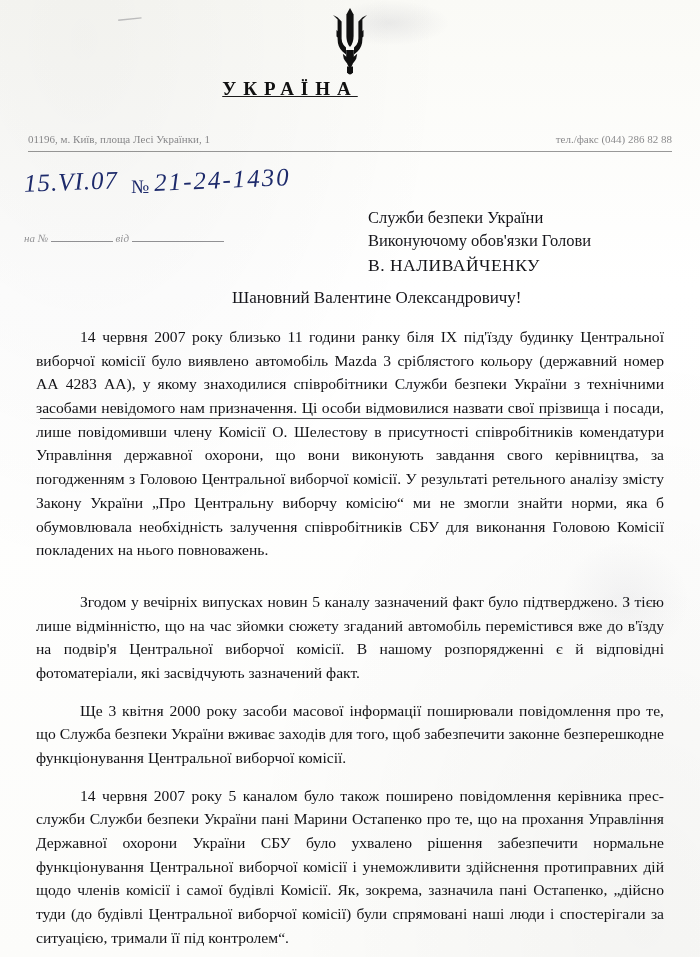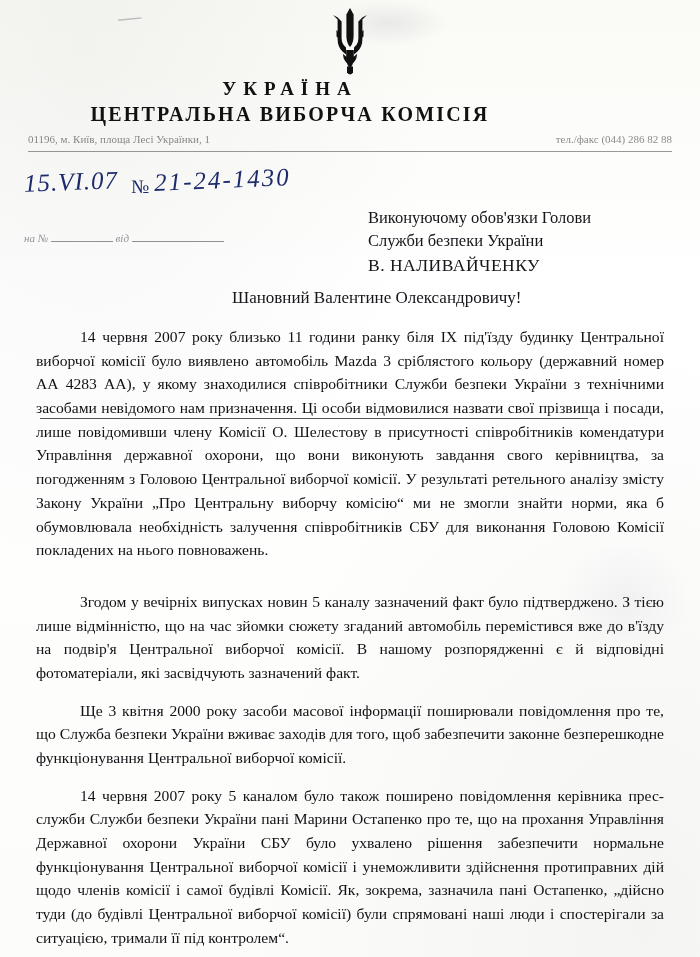--- a/index.html
+++ b/index.html
@@ -59,20 +59,21 @@
     font-style: italic;
   }
 
   
   .letterhead {
     position: absolute;
     top: 78px;
     left: 0;
     width: 580px;
     text-align: center;
+    text-decoration: underline;
   }
   .lh-line1 {
     font-family: "Liberation Serif", serif;
     font-weight: bold;
     font-size: 19px;
     letter-spacing: 7px;
     color: #111;
   }
   .lh-line2 {
     font-family: "Liberation Serif", serif;
@@ -249,43 +250,42 @@
           <path d="M18.8 47.8 L23.2 51.5 L23.2 57.5 Q21 55.2 19.8 52.8 Z"></path>
           <path d="M33.2 47.8 L28.8 51.5 L28.8 57.5 Q31 55.2 32.2 52.8 Z"></path>
           <path d="M23.0 60.5 L29.0 60.5 L29.0 66.5 Q26 70.5 23.0 66.5 Z"></path>
         </g>
       </svg>
     </span>
   </div>
 
   <div class="letterhead">
     <div class="lh-line1">УКРАЇНА</div>
-    <div class="lh-line2">ЦЕНТРАЛЬНА ВИБОРЧА КОМІСІЯ</div>
   </div>
 
   <div class="contact-row">
     <span>01196, м. Київ, площа Лесі Українки, 1</span>
     <span>тел./факс (044) 286 82 88</span>
   </div>
   <div class="rule"></div>
 
   <div class="hw-date hand">15.VI.07</div>
   <div class="hw-no-sym">№</div>
   <div class="hw-number hand">21-24-1430</div>
 
   <div class="form-refs">
     <span>на №</span>
     <span class="u1"></span>
     <span>від</span>
     <span class="u2"></span>
   </div>
 
   <div class="addressee">
+    <div>Служби безпеки України</div>
     <div>Виконуючому обов'язки Голови</div>
-    <div>Служби безпеки України</div>
     <div class="name">В. НАЛИВАЙЧЕНКУ</div>
   </div>
 
   <div class="salutation">Шановний Валентине Олександровичу!</div>
 
   <div class="body-text">
     <p class="p1">14 червня 2007 року близько 11 години ранку біля IX під'їзду будинку Центральної виборчої комісії було виявлено автомобіль Mazda 3 сріблястого кольору (державний номер АА 4283 АА), у якому знаходилися співробітники Служби безпеки України з технічними засобами невідомого нам призначення. Ці особи відмовилися назвати свої прізвища і посади, лише повідомивши члену Комісії О. Шелестову в присутності співробітників комендатури Управління державної охорони, що вони виконують завдання свого керівництва, за погодженням з Головою Центральної виборчої комісії. У результаті ретельного аналізу змісту Закону України „Про Центральну виборчу комісію“ ми не змогли знайти норми, яка б обумовлювала необхідність залучення співробітників СБУ для виконання Головою Комісії покладених на нього повноважень.</p>
     <p>Згодом у вечірніх випусках новин 5 каналу зазначений факт було підтверджено. З тією лише відмінністю, що на час зйомки сюжету згаданий автомобіль перемістився вже до в'їзду на подвір'я Центральної виборчої комісії. В нашому розпорядженні є й відповідні фотоматеріали, які засвідчують зазначений факт.</p>
     <p>Ще 3 квітня 2000 року засоби масової інформації поширювали повідомлення про те, що Служба безпеки України вживає заходів для того, щоб забезпечити законне безперешкодне функціонування Центральної виборчої комісії.</p>
     <p>14 червня 2007 року 5 каналом було також поширено повідомлення керівника прес-служби Служби безпеки України пані Марини Остапенко про те, що на прохання Управління Державної охорони України СБУ було ухвалено рішення забезпечити нормальне функціонування Центральної виборчої комісії і унеможливити здійснення протиправних дій щодо членів комісії і самої будівлі Комісії. Як, зокрема, зазначила пані Остапенко, „дійсно туди (до будівлі Центральної виборчої комісії) були спрямовані наші люди і спостерігали за ситуацією, тримали її під контролем“.</p>

